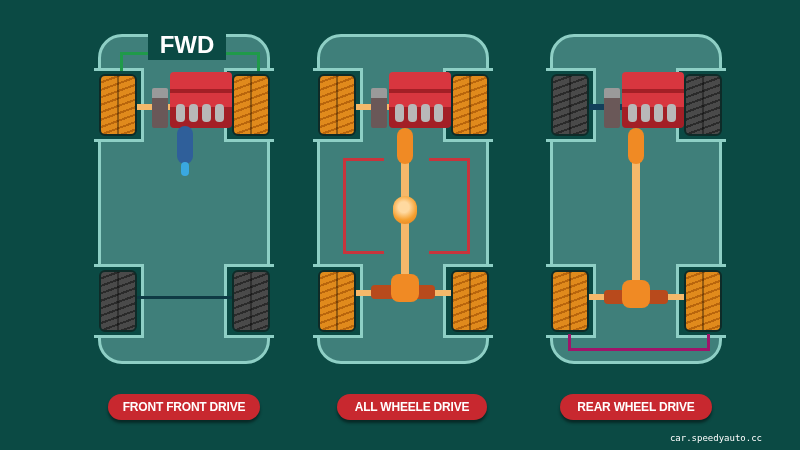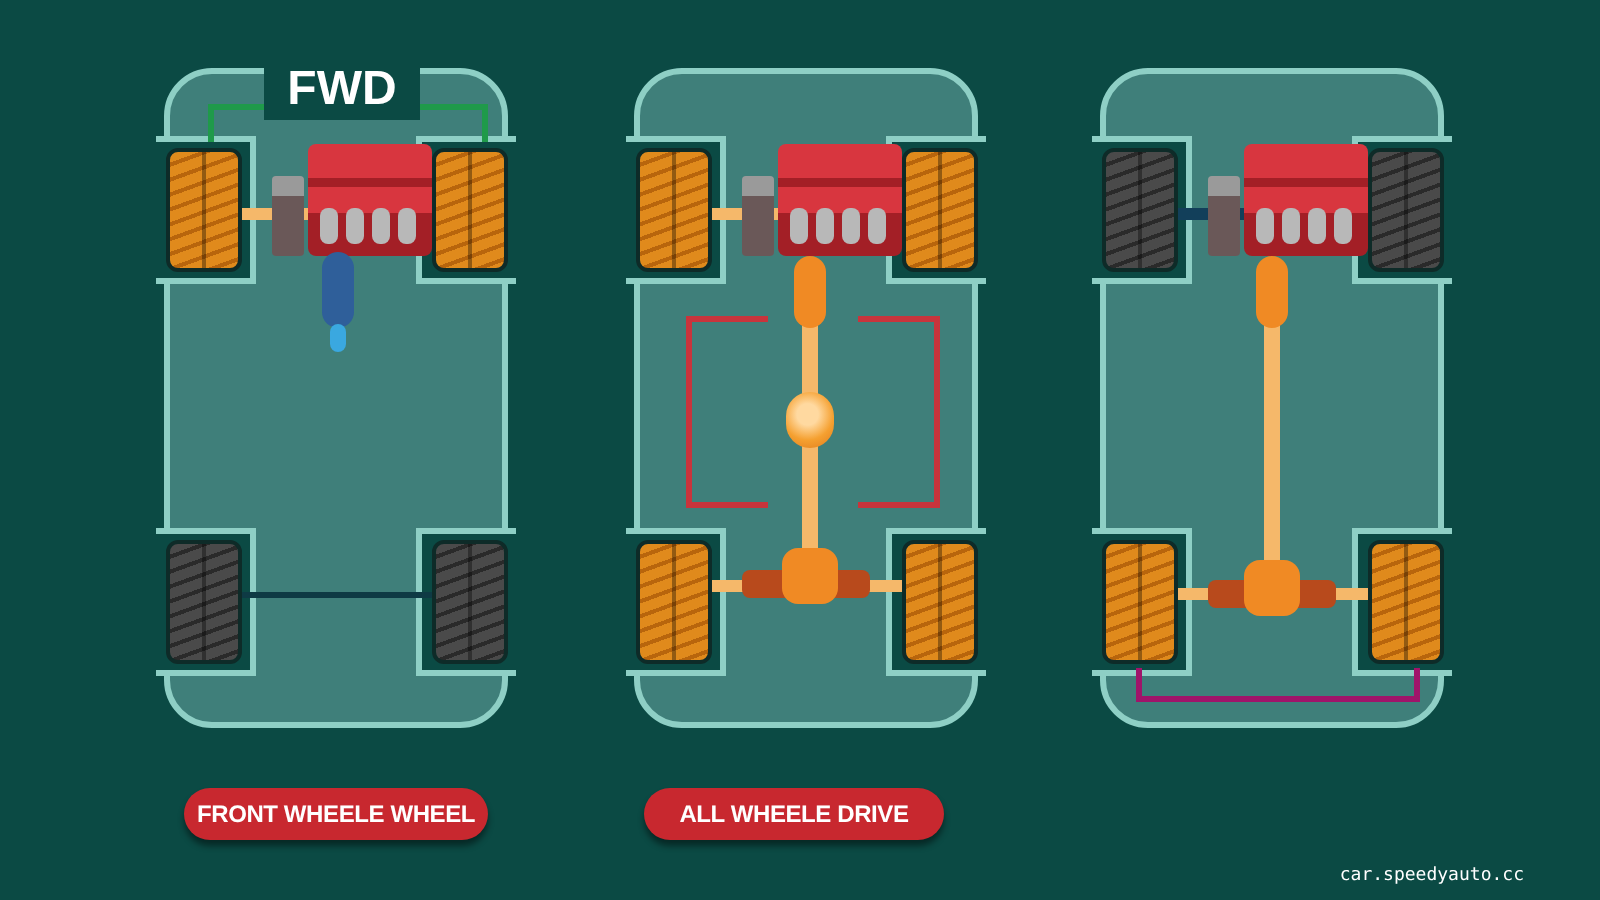--- a/index.html
+++ b/index.html
@@ -18,21 +18,21 @@
   .shaft{position:absolute;width:8px;background:#f5b86a;border-radius:4px;}
   .joint{position:absolute;background:#f08a24;border-radius:8px;}
   .label-box{position:absolute;color:#fff;font-weight:bold;text-align:center;}
   .bracket{position:absolute;border-color:#c8343c;border-style:solid;}
   .pill{position:absolute;top:394px;height:26px;border-radius:13px;background:#c8282f;color:#fff;font-weight:bold;font-size:12px;line-height:26px;text-align:center;box-shadow:0 3px 3px rgba(0,0,0,.45);letter-spacing:-.2px;}
   .watermark{position:absolute;right:38px;top:433px;font-family:"DejaVu Sans Mono",monospace;font-size:9px;color:#fff;}
 </style>
 </head>
 <body>
 
-<div class="panel" style="left:70px;">
+<div class="panel" style="left:86px;">
   <div class="chassis" style="left:12px;top:34px;width:172px;height:330px;"></div>
   <div class="notch" style="left:8px;top:68px;width:50px;height:74px;border-left:none;"></div>
   <div class="notch" style="left:138px;top:68px;width:50px;height:74px;border-right:none;"></div>
   <div class="notch" style="left:8px;top:264px;width:50px;height:74px;border-left:none;"></div>
   <div class="notch" style="left:138px;top:264px;width:50px;height:74px;border-right:none;"></div>
 
   <div class="axle" style="left:50px;top:104px;width:96px;background:#f5b86a;"></div>
   <div class="axle" style="left:50px;top:296px;width:96px;background:#0e3a44;height:3px;"></div>
 
   <div class="wheel orange" style="left:13px;top:74px;"></div>
@@ -46,21 +46,21 @@
       <div class="cyl" style="left:19px;"></div>
       <div class="cyl" style="left:32px;"></div>
       <div class="cyl" style="left:45px;"></div>
   </div>
   <div class="shaft" style="left:91px;top:126px;width:16px;height:38px;background:#2f5f9a;border-radius:8px;"></div>
   <div class="shaft" style="left:95px;top:162px;width:8px;height:14px;background:#3aa8e0;"></div>
 
   <div class="bracket" style="left:34px;top:52px;width:134px;height:16px;border-width:3px 3px 0 3px;border-color:#1f9a4a;"></div>
   <div class="label-box" style="left:62px;top:30px;width:78px;height:30px;background:#0b4a44;font-size:24px;line-height:30px;">FWD</div>
 
-  <div class="pill" style="left:22px;width:152px;">FRONT WHEELE WHEEL</div>
+  <div class="pill" style="left:22px;width:152px;">FRONT FRONT DRIVE</div>
 </div>
 
 <div class="panel" style="left:305px;">
   <div class="chassis" style="left:12px;top:34px;width:172px;height:330px;"></div>
   <div class="notch" style="left:8px;top:68px;width:50px;height:74px;border-left:none;"></div>
   <div class="notch" style="left:138px;top:68px;width:50px;height:74px;border-right:none;"></div>
   <div class="notch" style="left:8px;top:264px;width:50px;height:74px;border-left:none;"></div>
   <div class="notch" style="left:138px;top:264px;width:50px;height:74px;border-right:none;"></div>
 
   <div class="axle" style="left:50px;top:104px;width:96px;background:#f5b86a;"></div>
@@ -80,21 +80,21 @@
       <div class="cyl" style="left:45px;"></div>
   </div>
   <div class="shaft" style="left:96px;top:130px;height:160px;"></div>
   <div class="joint" style="left:92px;top:128px;width:16px;height:36px;"></div>
   <div class="joint" style="left:88px;top:196px;width:24px;height:28px;border-radius:12px;background:radial-gradient(circle at 45% 40%,#ffd9a0 0 25%,#f5a030 60%,#e07a1c 100%);"></div>
   <div class="joint" style="left:86px;top:274px;width:28px;height:28px;"></div>
 
   <div class="bracket" style="left:38px;top:158px;width:38px;height:90px;border-width:3px 0 3px 3px;"></div>
   <div class="bracket" style="left:124px;top:158px;width:38px;height:90px;border-width:3px 3px 3px 0;"></div>
 
-  <div class="pill" style="left:17px;width:150px;">ALL WHEELE DRIVE</div>
+  <div class="pill" style="left:32px;width:150px;">ALL WHEELE DRIVE</div>
 </div>
 
 <div class="panel" style="left:538px;">
   <div class="chassis" style="left:12px;top:34px;width:172px;height:330px;"></div>
   <div class="notch" style="left:8px;top:68px;width:50px;height:74px;border-left:none;"></div>
   <div class="notch" style="left:138px;top:68px;width:50px;height:74px;border-right:none;"></div>
   <div class="notch" style="left:8px;top:264px;width:50px;height:74px;border-left:none;"></div>
   <div class="notch" style="left:138px;top:264px;width:50px;height:74px;border-right:none;"></div>
 
   <div class="axle" style="left:50px;top:104px;width:96px;background:#123f5a;"></div>
@@ -112,15 +112,16 @@
       <div class="cyl" style="left:19px;"></div>
       <div class="cyl" style="left:32px;"></div>
       <div class="cyl" style="left:45px;"></div>
   </div>
   <div class="shaft" style="left:94px;top:130px;height:160px;"></div>
   <div class="joint" style="left:90px;top:128px;width:16px;height:36px;"></div>
   <div class="joint" style="left:84px;top:280px;width:28px;height:28px;"></div>
 
   <div class="bracket" style="left:30px;top:334px;width:136px;height:14px;border-width:0 3px 3px 3px;border-color:#a0146a;"></div>
 
+  <div class="pill" style="left:22px;width:152px;">REAR WHEEL DRIVE</div>
 </div>
 
 <div class="watermark">car.speedyauto.cc</div>
 
 </body></html>

